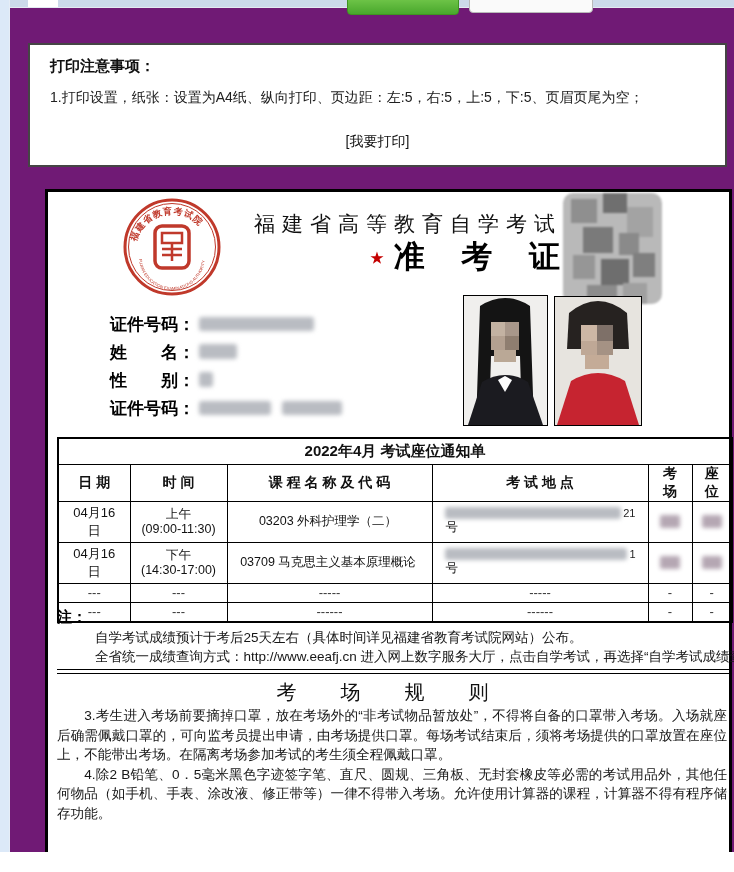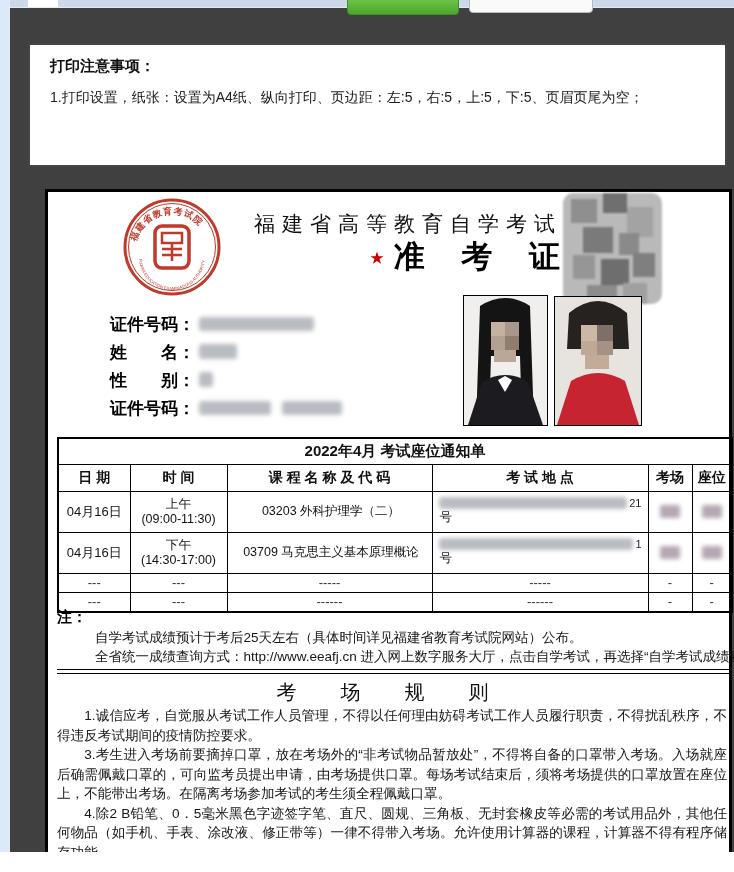--- a/index.html
+++ b/index.html
@@ -1,16 +1,16 @@
 <!DOCTYPE html>
 <html><head>
 <meta charset="utf-8">
 <style>
   html,body{margin:0;padding:0;background:#fff;}
-  .canvas{position:relative;width:734px;height:852px;overflow:hidden;background:#404040;
+  .canvas{position:relative;width:734px;height:852px;overflow:hidden;background:#701a75;
     font-family:"Liberation Sans","DejaVu Sans",sans-serif;color:#1a1a1a;}
   
   .topbar{position:absolute;left:0;top:0;width:734px;height:7px;background:#ccd9ea;border-bottom:1px solid #e4eaf2;}
   .topnotch{position:absolute;left:28px;top:0;width:30px;height:7px;background:#fff;}
   .leftstrip{position:absolute;left:0;top:0;width:9px;height:872px;background:#dce9f8;border-right:1px solid #e6edf6;}
   .btn-green{position:absolute;left:347px;top:-8px;width:110px;height:21px;border-radius:4px;
     background:linear-gradient(#7ed154,#49a72c);border:1px solid #3f9422;}
   .btn-white{position:absolute;left:469px;top:-10px;width:122px;height:21px;border-radius:4px;
     background:#fafafa;border:1px solid #b9b9b9;}
   
@@ -31,21 +31,21 @@
   .photo{position:absolute;border:1px solid #000;}
   .photo1{left:415px;top:103px;width:83px;height:129px;}
   .photo2{left:506px;top:104px;width:86px;height:128px;}
   
   .field{position:absolute;left:62px;height:24px;white-space:nowrap;}
   .field .lbl{font-size:17px;font-weight:bold;color:#000;}
   .blur{display:inline-block;background:#b9bcc2;border-radius:3px;filter:blur(2.2px);vertical-align:-1px;}
   
   table.sched{position:absolute;left:9px;top:245px;width:674px;border-collapse:collapse;table-layout:fixed;
     border:2px solid #000;font-size:13px;color:#111;}
-  table.sched td{border:1px solid #000;text-align:center;padding:0 2px;overflow:hidden;}
+  table.sched td{border:1px solid #000;text-align:center;padding:0 8px;overflow:hidden;}
   .t-title{font-size:15px;font-weight:bold;height:26px;}
   .t-head td{font-size:14px;font-weight:bold;height:26px;}
   .t-row td{height:40px;}
   .t-dash td{height:18px;color:#333;}
   .cell-course{text-align:right;padding-left:5px !important;font-size:12.5px;margin-left:44px;}
   .cell-time{font-size:12.5px;line-height:15px;}
   .loc-line{display:flex;align-items:center;gap:2px;padding:0 4px;}
   .loc-line .blur{height:12px;flex:1;}
   .loc-tail{font-size:11px;color:#222;}
   .loc-l2{text-align:left;padding-left:5px;font-size:12.5px;}
@@ -68,20 +68,21 @@
 
   <div class="topbar"></div>
   <div class="topnotch"></div>
   <div class="leftstrip"></div>
   <div class="btn-green"></div>
   <div class="btn-white"></div>
 
   <div class="notice">
     <div class="notice-title">打印注意事项：</div>
     <div class="notice-line">1.打印设置，纸张：设置为A4纸、纵向打印、页边距：左:5，右:5，上:5，下:5、页眉页尾为空；</div>
+    <div class="print-link">[我要打印]</div>
   </div>
 
   <div class="ticket">
 
     <svg class="seal" viewBox="0 0 100 100">
       <defs>
         <path id="arcTop" d="M 13,54 A 37,37 0 0 1 87,54" fill="none"></path>
         <path id="arcBot" d="M 17,60 A 33,33 0 0 0 83,60" fill="none"></path>
       </defs>
       <circle cx="50" cy="50" r="47" fill="#fff" stroke="#c0392b" stroke-width="3"></circle>
@@ -233,20 +234,19 @@
     </tbody>
       </table>
 
     <div class="notes-hdr">注：</div>
     <div class="note-l1">自学考试成绩预计于考后25天左右（具体时间详见福建省教育考试院网站）公布。</div>
     <div class="note-l2">全省统一成绩查询方式：http://www.eeafj.cn 进入网上数字服务大厅，点击自学考试，再选择“自学考试成绩查询”</div>
     <div class="dbl-rule"></div>
 
     <div class="rules-title">考　场　规　则</div>
     <div class="rules">
-      <p>1.诚信应考，自觉服从考试工作人员管理，不得以任何理由妨碍考试工作人员履行职责，不得扰乱秩序，不得违反考试期间的疫情防控要求。</p>
       <p>3.考生进入考场前要摘掉口罩，放在考场外的“非考试物品暂放处”，不得将自备的口罩带入考场。入场就座后确需佩戴口罩的，可向监考员提出申请，由考场提供口罩。每场考试结束后，须将考场提供的口罩放置在座位上，不能带出考场。在隔离考场参加考试的考生须全程佩戴口罩。</p>
       <p>4.除2 B铅笔、0．5毫米黑色字迹签字笔、直尺、圆规、三角板、无封套橡皮等必需的考试用品外，其他任何物品（如手机、手表、涂改液、修正带等）一律不得带入考场。允许使用计算器的课程，计算器不得有程序储存功能。</p>
 
     </div>
   </div>
 
 </div>
 
 </body></html>

